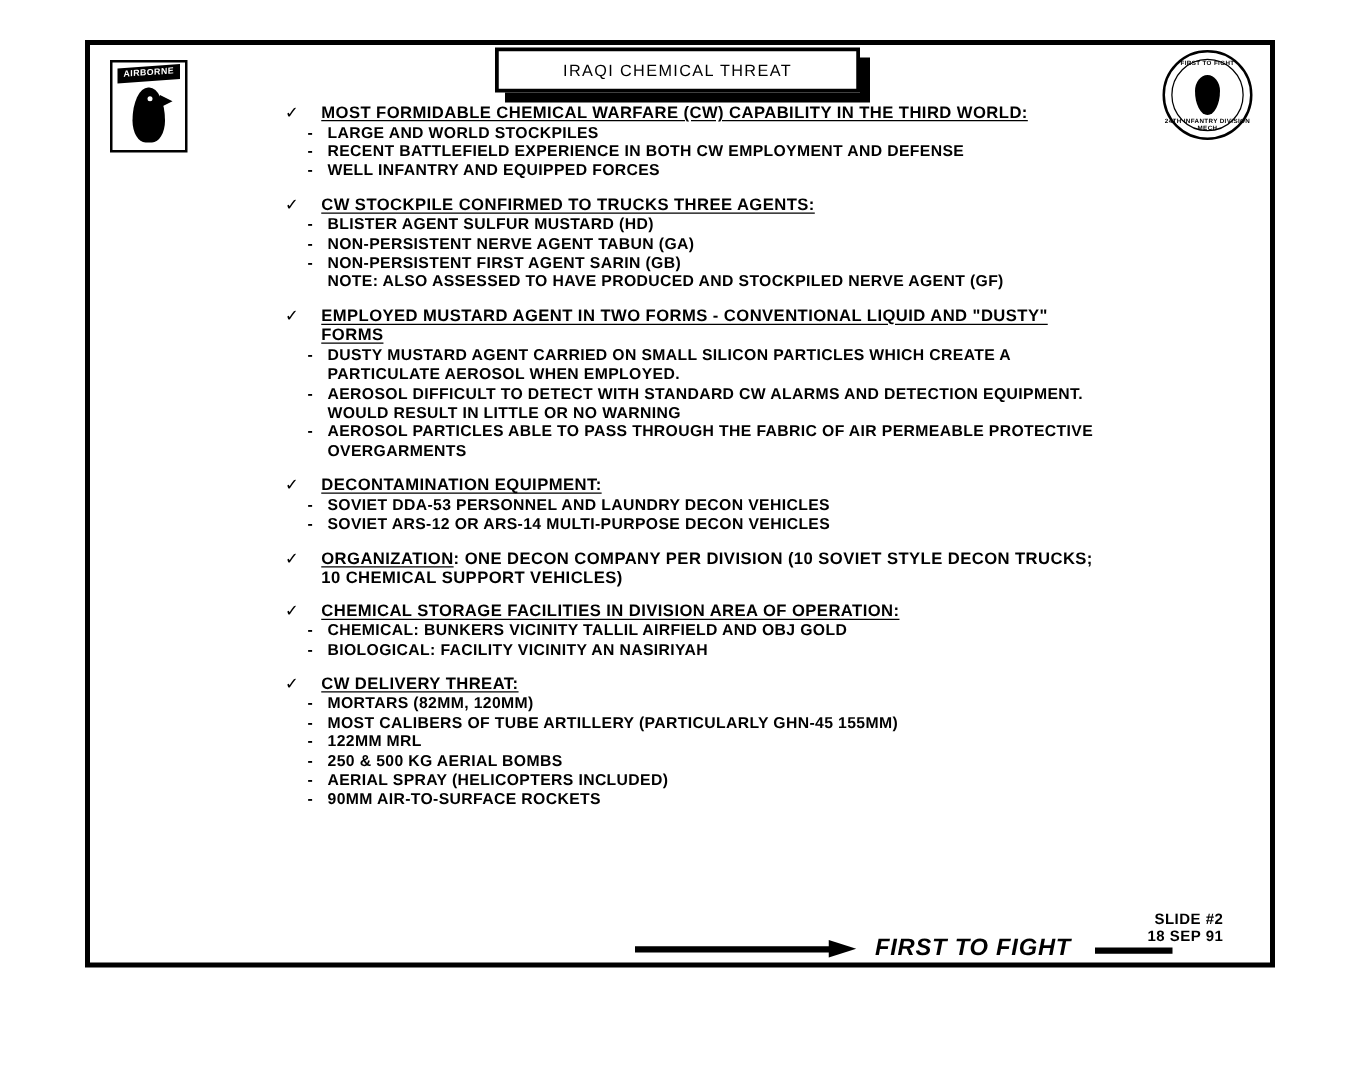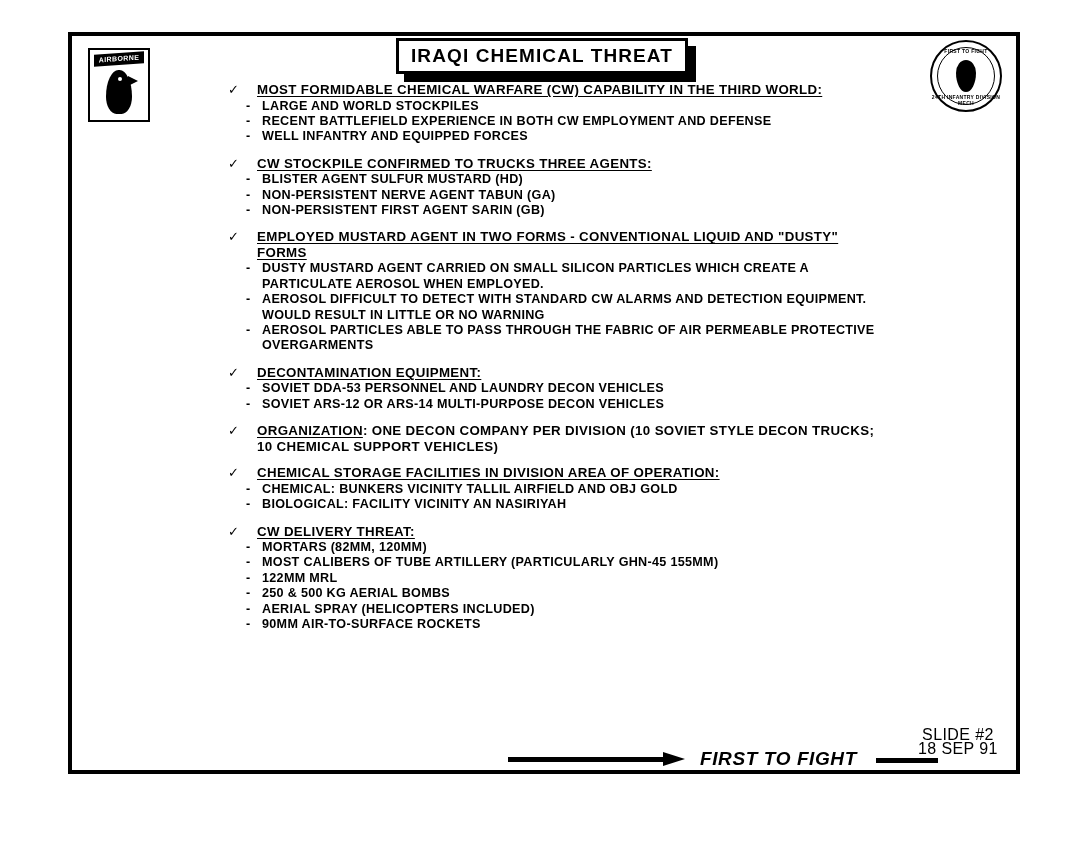--- a/index.html
+++ b/index.html
@@ -51,22 +51,22 @@
   .title-shadow {
     position: absolute;
     left: 404px;
     top: 46px;
     width: 292px;
     height: 36px;
     background: #000000;
     z-index: 4;
   }
   .title-text {
-    font-size: 19px;
-    font-weight: bold;
+    font-size: 13px;
+    font-weight: normal;
     letter-spacing: 1.1px;
     white-space: nowrap;
   }
 
   
   .patch-left {
     position: absolute;
     left: 88px;
     top: 48px;
     width: 62px;
@@ -282,25 +282,25 @@
     left: 876px;
     top: 758px;
     width: 62px;
     height: 5px;
     background: #000;
   }
   .slide-meta {
     position: absolute;
     left: 918px;
     top: 728px;
-    font-size: 16px;
-    font-weight: normal;
+    font-size: 12px;
+    font-weight: bold;
     letter-spacing: .4px;
     line-height: 14px;
-    text-align: center;
+    text-align: right;
   }
 </style>
 </head>
 <body>
 
 <div id="slide">
 
   <div class="slide-frame"></div>
 
   <div class="patch-left">
@@ -358,20 +358,21 @@
           </li>
         <li>
             <span class="dash">-</span>
             <span class="btxt">NON-PERSISTENT NERVE AGENT TABUN (GA)</span>
           </li>
         <li>
             <span class="dash">-</span>
             <span class="btxt">NON-PERSISTENT FIRST AGENT SARIN (GB)</span>
           </li>
       </ul>
+      <div class="noteline">NOTE: ALSO ASSESSED TO HAVE PRODUCED AND STOCKPILED NERVE AGENT (GF)</div>
     </div>
 
     <div class="blockgroup">
       <div class="head-line">
         <span class="check">✓</span>
         <span class="head-text">EMPLOYED MUSTARD AGENT IN TWO FORMS - CONVENTIONAL LIQUID AND "DUSTY" FORMS</span>
       </div>
       <ul class="bullets">
         <li>
             <span class="dash">-</span>

